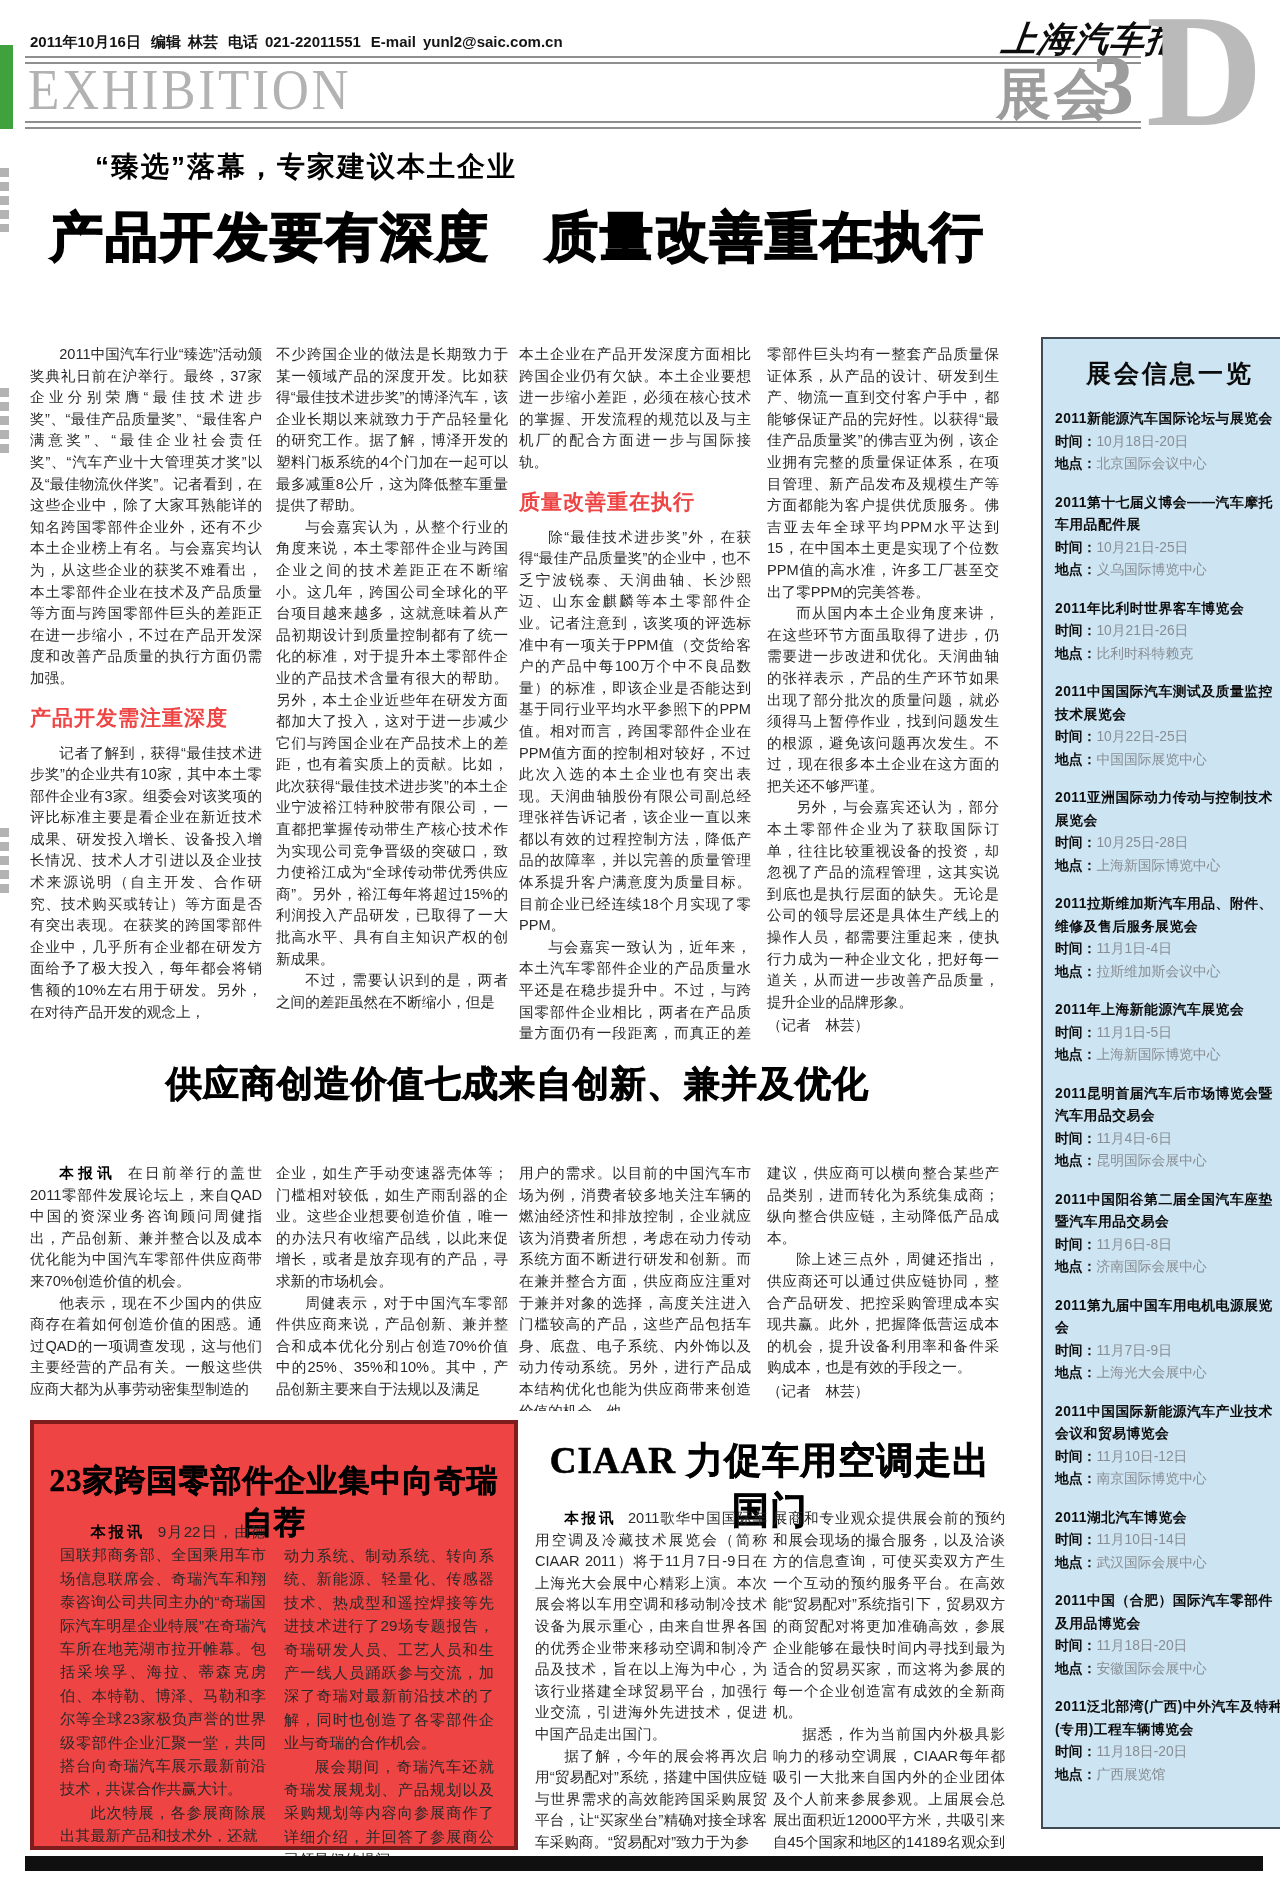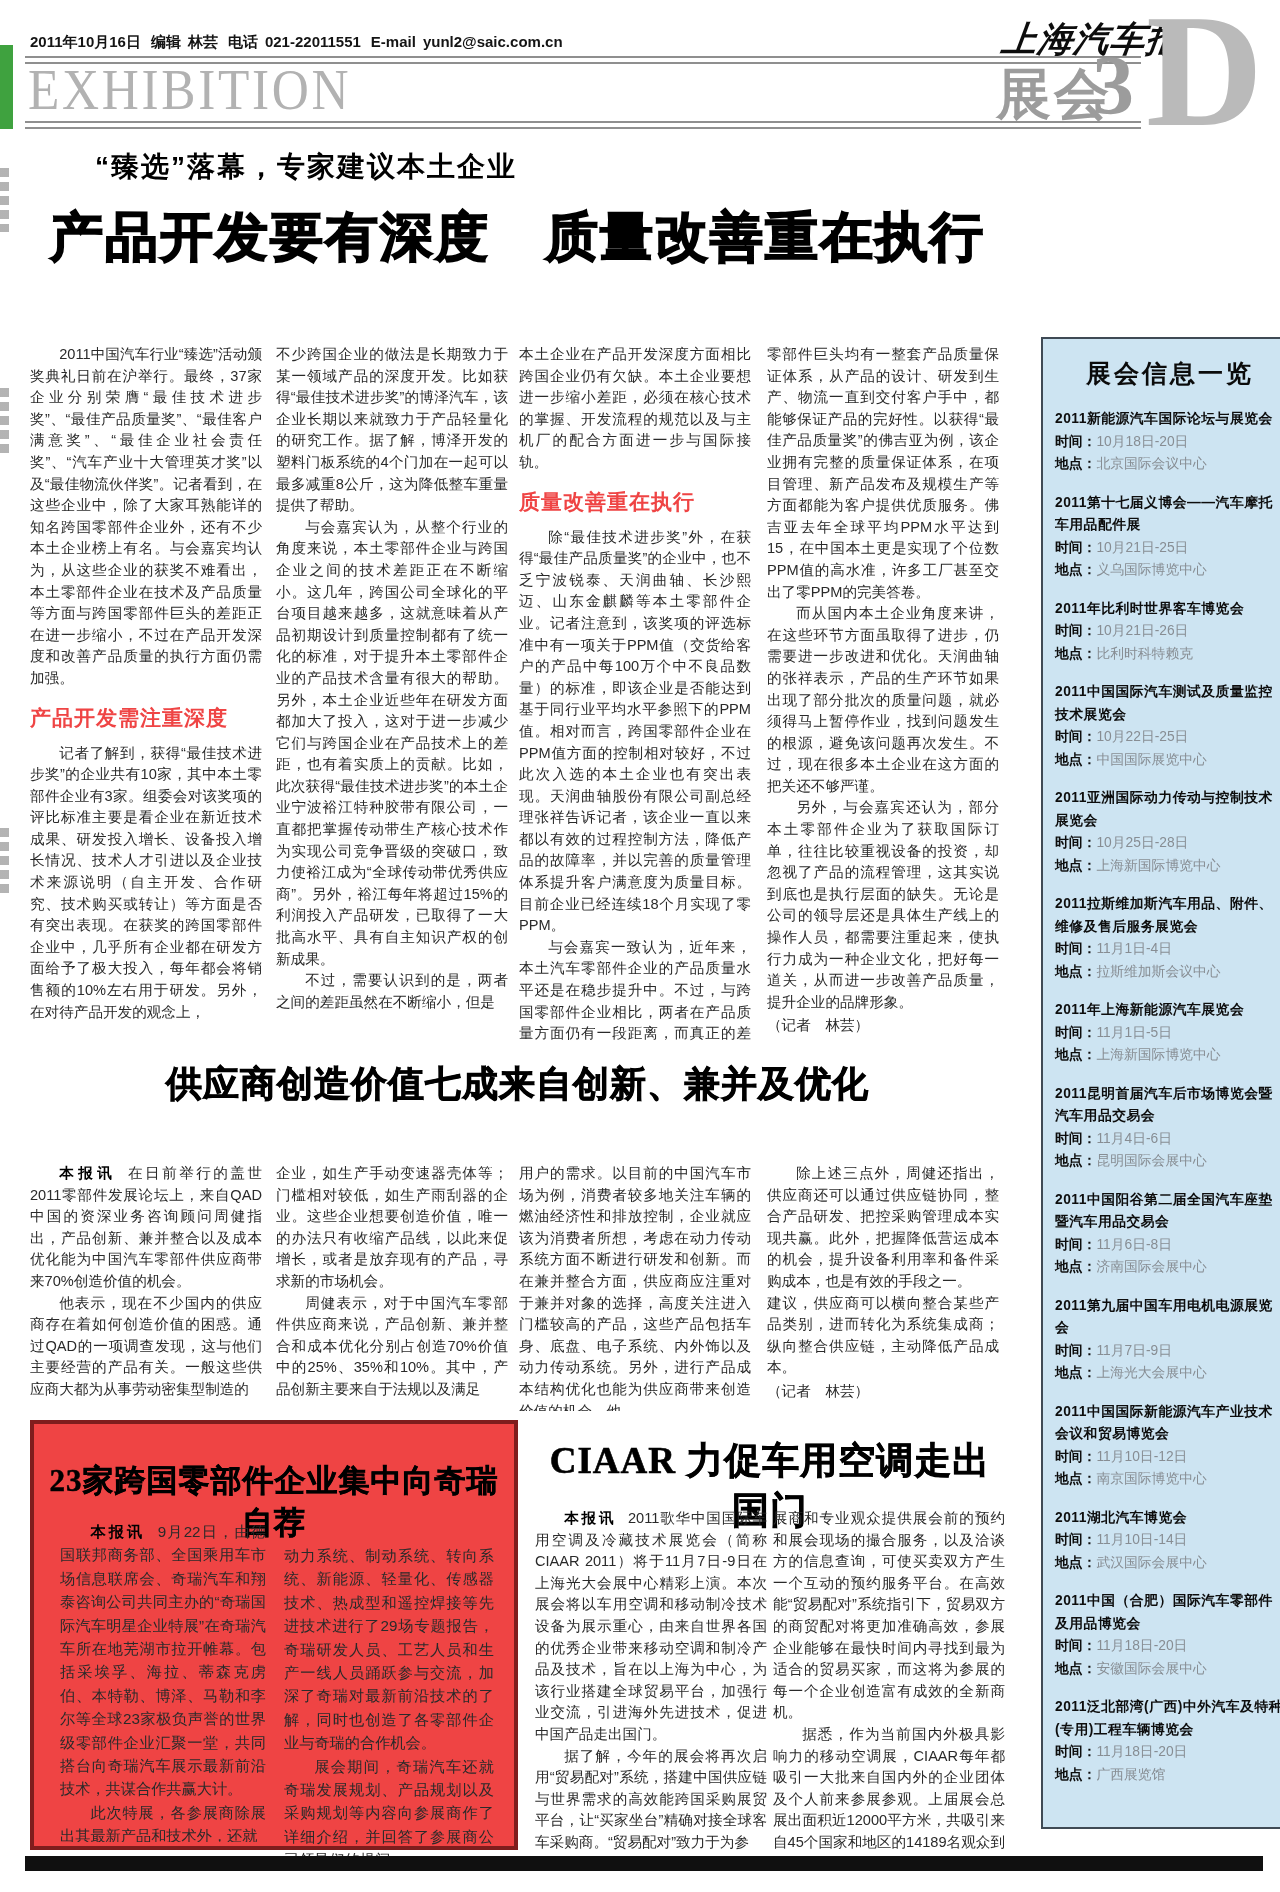--- a/index.html
+++ b/index.html
@@ -143,22 +143,22 @@
       <div class="blk p ind">他表示，现在不少国内的供应商存在着如何创造价值的困惑。通过QAD的一项调查发现，这与他们主要经营的产品有关。一般这些供应商大都为从事劳动密集型制造的</div>
     </div>
   <div class="col c-mid cx1">
       <div class="blk p">企业，如生产手动变速器壳体等；门槛相对较低，如生产雨刮器的企业。这些企业想要创造价值，唯一的办法只有收缩产品线，以此来促增长，或者是放弃现有的产品，寻求新的市场机会。</div>
       <div class="blk p ind">周健表示，对于中国汽车零部件供应商来说，产品创新、兼并整合和成本优化分别占创造70%价值中的25%、35%和10%。其中，产品创新主要来自于法规以及满足</div>
     </div>
   <div class="col c-mid cx2">
       <div class="blk p">用户的需求。以目前的中国汽车市场为例，消费者较多地关注车辆的燃油经济性和排放控制，企业就应该为消费者所想，考虑在动力传动系统方面不断进行研发和创新。而在兼并整合方面，供应商应注重对于兼并对象的选择，高度关注进入门槛较高的产品，这些产品包括车身、底盘、电子系统、内外饰以及动力传动系统。另外，进行产品成本结构优化也能为供应商带来创造价值的机会。他</div>
     </div>
   <div class="col c-mid cx3">
+      <div class="blk p">建议，供应商可以横向整合某些产品类别，进而转化为系统集成商；纵向整合供应链，主动降低产品成本。</div>
       <div class="blk p ind">除上述三点外，周健还指出，供应商还可以通过供应链协同，整合产品研发、把控采购管理成本实现共赢。此外，把握降低营运成本的机会，提升设备利用率和备件采购成本，也是有效的手段之一。</div>
-      <div class="blk p">建议，供应商可以横向整合某些产品类别，进而转化为系统集成商；纵向整合供应链，主动降低产品成本。</div>
       <div class="blk by">（记者　林芸）</div>
     </div>
 
   <div class="box-article">
     <div class="box-title">23家跨国零部件企业集中向奇瑞自荐</div>
     <div class="box-col bx0">
         <div class="blk lead ind"><span class="lead-label">本报讯</span>9月22日，由德国联邦商务部、全国乘用车市场信息联席会、奇瑞汽车和翔泰咨询公司共同主办的“奇瑞国际汽车明星企业特展”在奇瑞汽车所在地芜湖市拉开帷幕。包括采埃孚、海拉、蒂森克虏伯、本特勒、博泽、马勒和李尔等全球23家极负声誉的世界级零部件企业汇聚一堂，共同搭台向奇瑞汽车展示最新前沿技术，共谋合作共赢大计。</div>
         <div class="blk p ind">此次特展，各参展商除展出其最新产品和技术外，还就</div>
       </div>
     <div class="box-col bx1">

